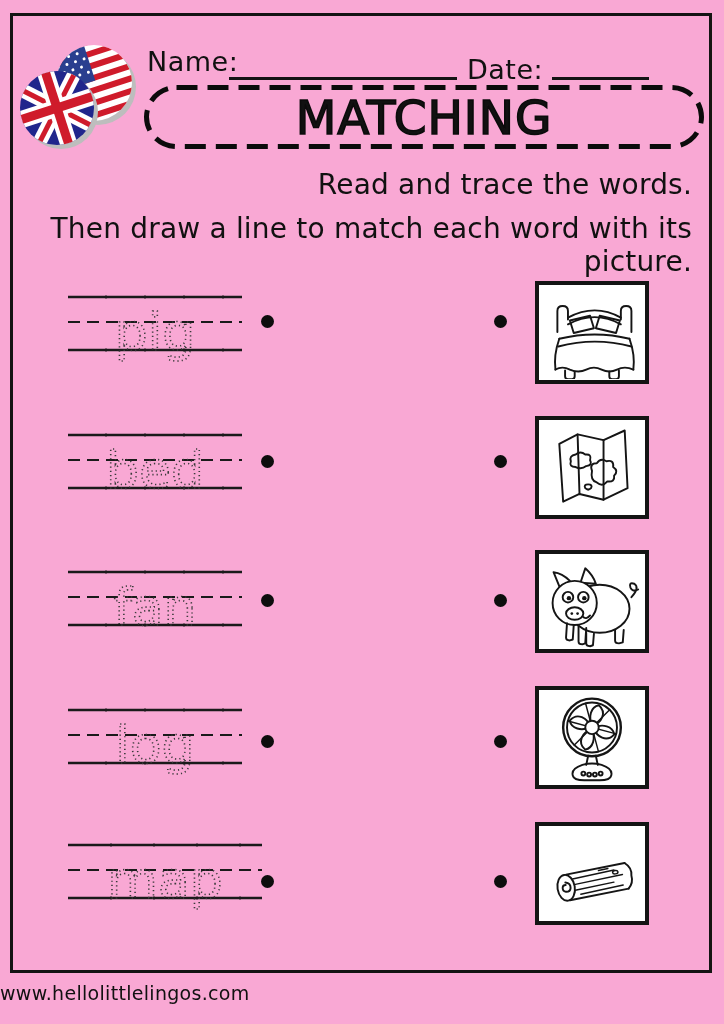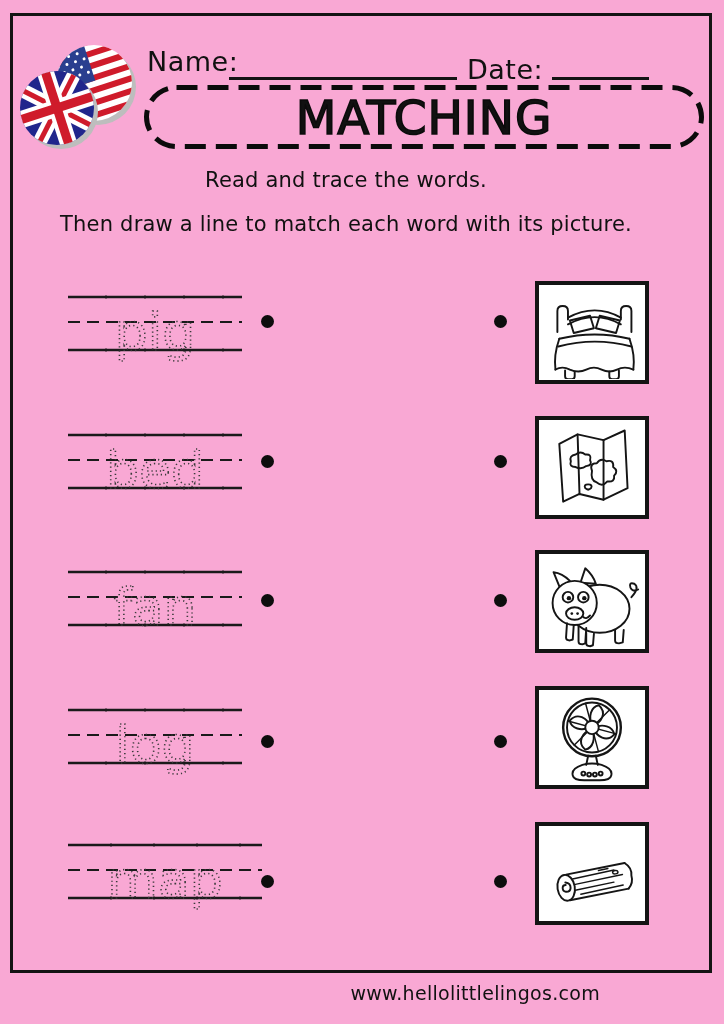--- a/index.html
+++ b/index.html
@@ -4,32 +4,32 @@
 <style>
   html,body{margin:0;padding:0;background:#fff;}
   .sheet{position:relative;width:724px;height:1024px;background:#f9a8d4;overflow:hidden;
          font-family:"DejaVu Sans",sans-serif;color:#111;}
   .abs{position:absolute;}
   .frame{left:10px;top:13px;width:702px;height:960px;border:3px solid #141414;box-sizing:border-box;}
   .hdr-label{font-size:27px;font-weight:500;letter-spacing:.5px;}
   .blank{border-bottom:3px solid #141414;height:27px;}
   .title-box-text{display:flex;align-items:center;justify-content:center;
       font-size:47px;font-weight:normal;letter-spacing:1px;-webkit-text-stroke:1.6px #0b0b0b;}
-  .instr{left:0;width:692px;text-align:center;font-size:21px;letter-spacing:.2px;}
+  .instr{left:0;width:692px;text-align:right;font-size:28px;letter-spacing:.2px;}
   .dot{width:13px;height:13px;border-radius:50%;background:#0d0d0d;}
   .picbox{width:114px;height:103px;border:4px solid #141414;box-sizing:border-box;background:#fff;
       display:flex;align-items:center;justify-content:center;}
   .guide-solid{stroke:#1a1a1a;stroke-width:2.6;}
   .guide-dash{stroke:#1a1a1a;stroke-width:1.8;stroke-dasharray:12 7;}
   .tick{stroke:#1a1a1a;stroke-width:1;opacity:.75;}
   .trace{font-family:"DejaVu Sans",sans-serif;font-size:52px;fill:none;stroke:#3a3a3a;
       stroke-width:1.6;stroke-dasharray:1.2 3;text-anchor:middle;}
   .art{stroke:#151515;stroke-width:2;fill:none;stroke-linecap:round;stroke-linejoin:round;}
   .artfill{fill:#fff;stroke:#151515;stroke-width:2;stroke-linecap:round;stroke-linejoin:round;}
-  .footer{left:0;width:600px;text-align:right;font-size:19px;letter-spacing:.3px;}
+  .footer{left:0;width:600px;text-align:left;font-size:19px;letter-spacing:.3px;}
 </style>
 </head>
 <body>
 
 <div class="sheet">
 
   <div class="abs frame"></div>
 
   <svg class="abs" style="left:14px;top:40px" width="124" height="114" viewBox="0 0 124 114">
     <defs>

